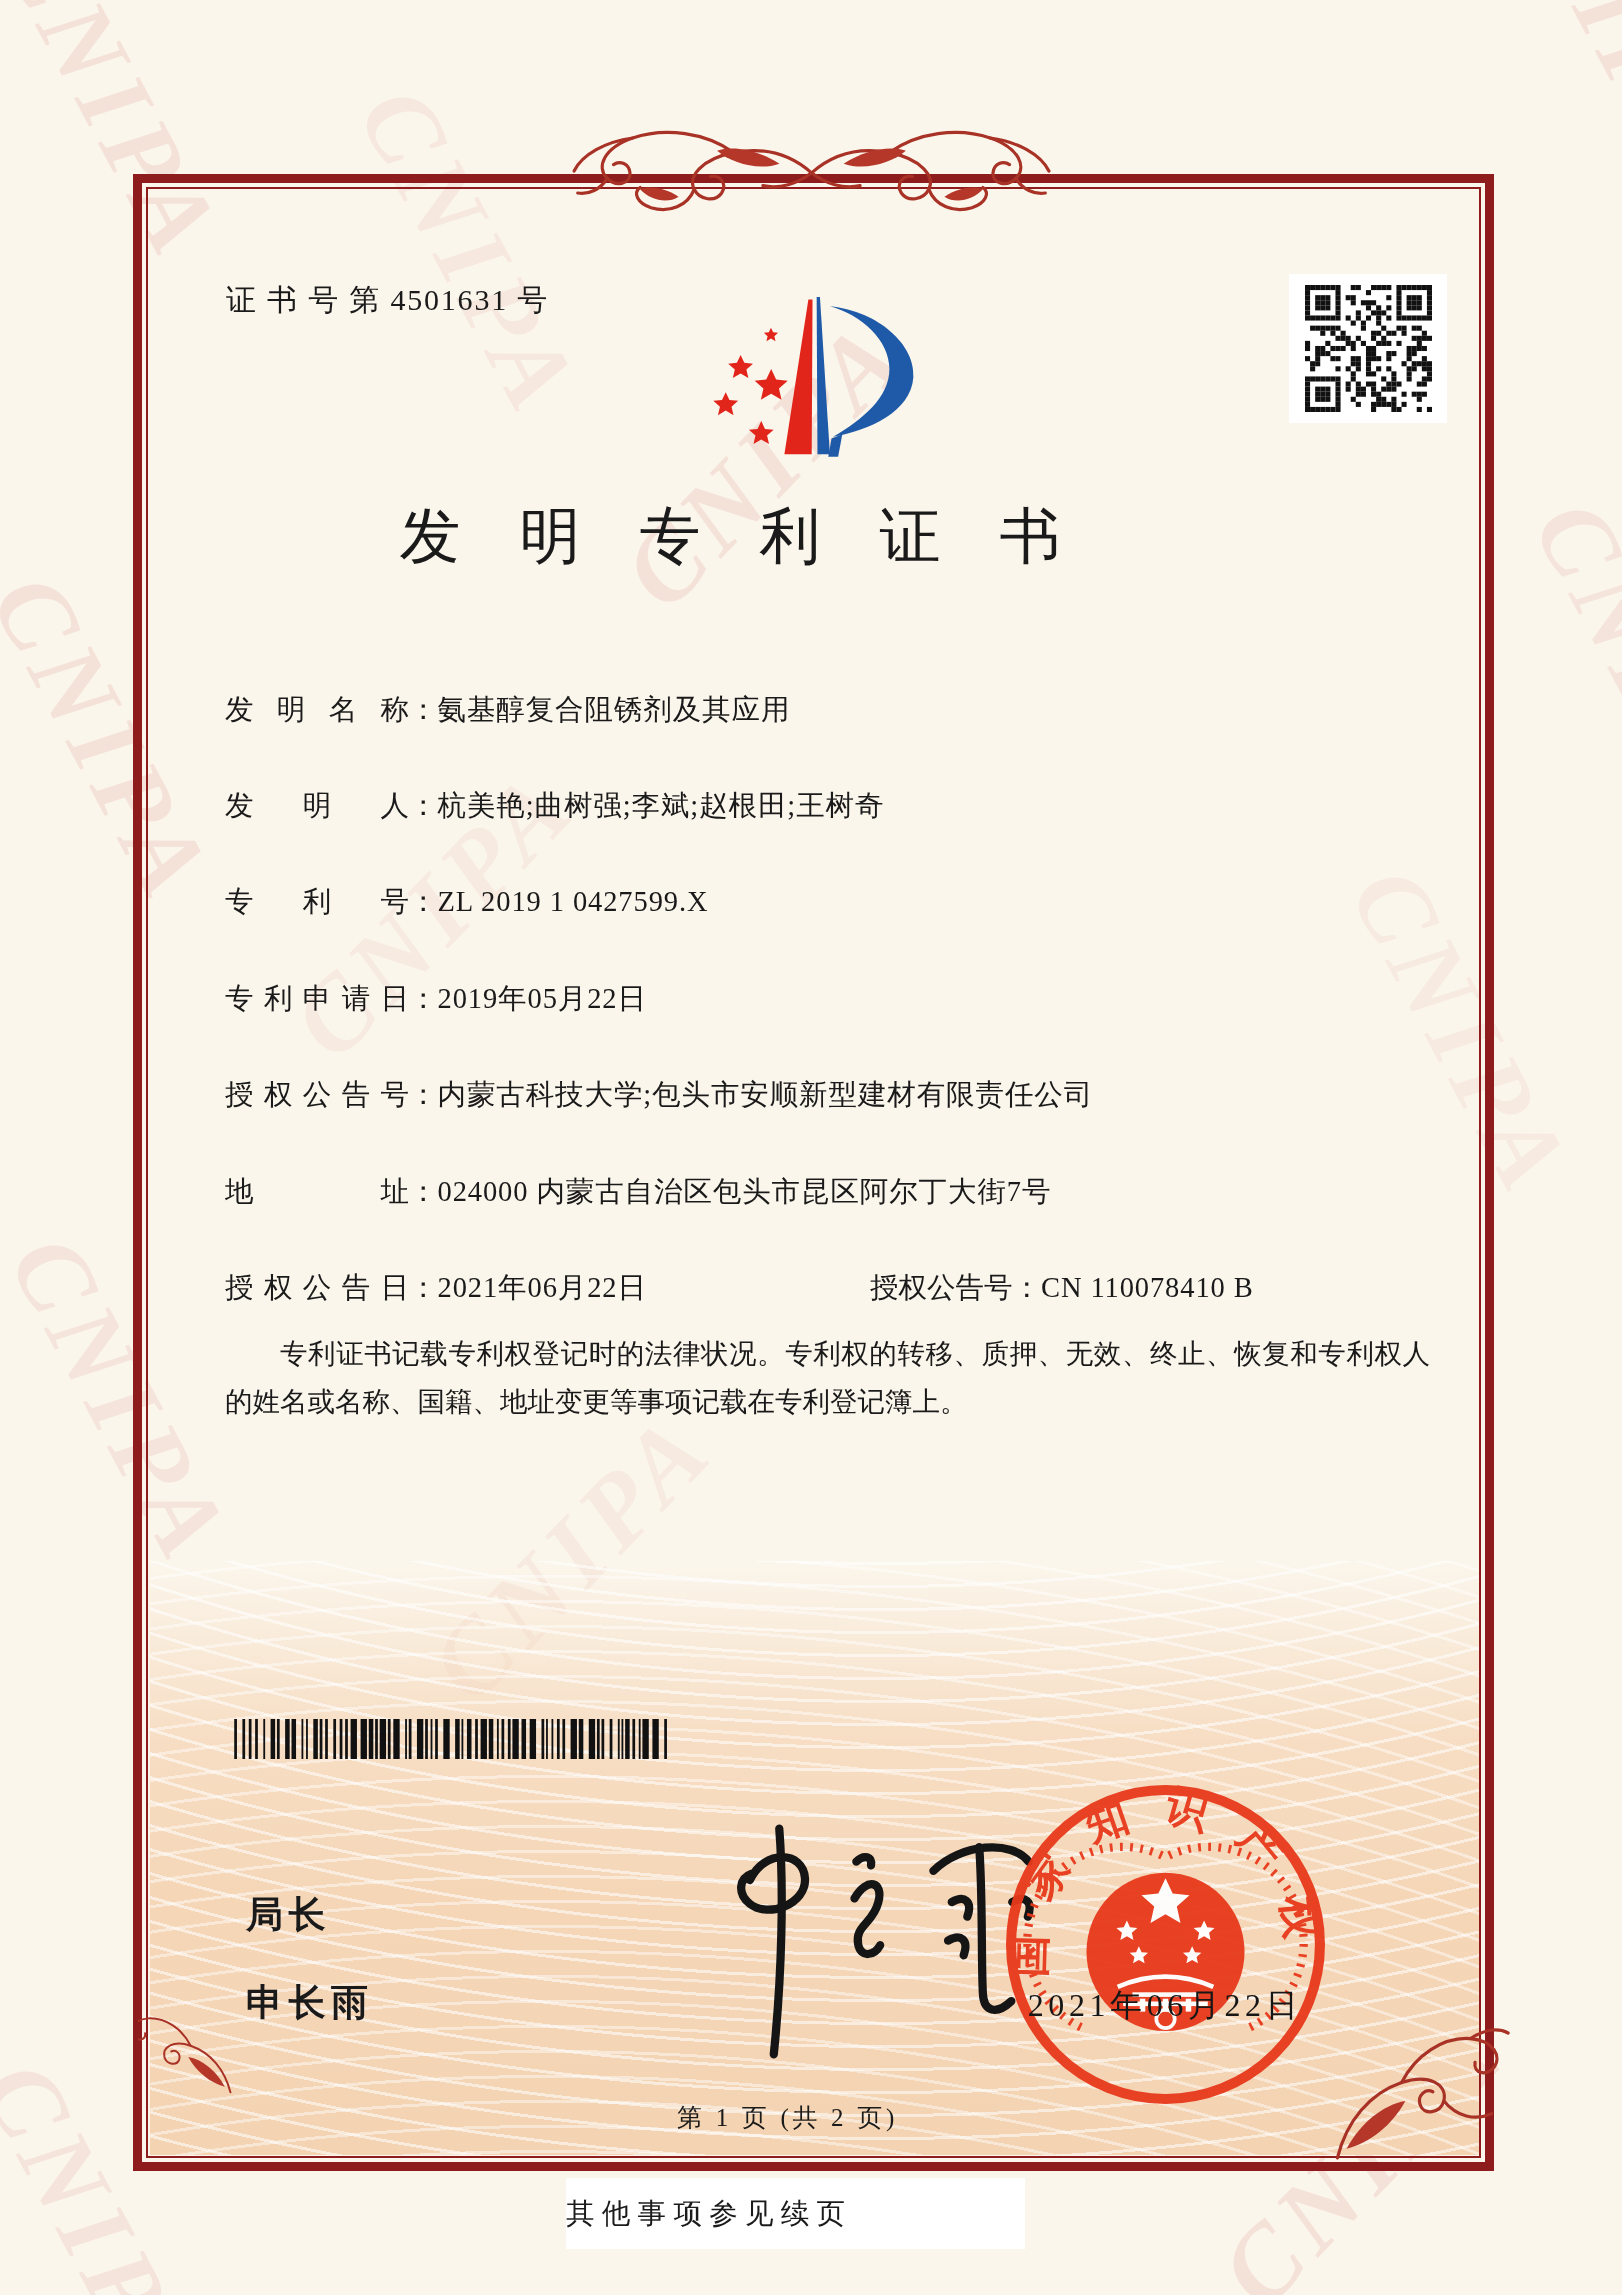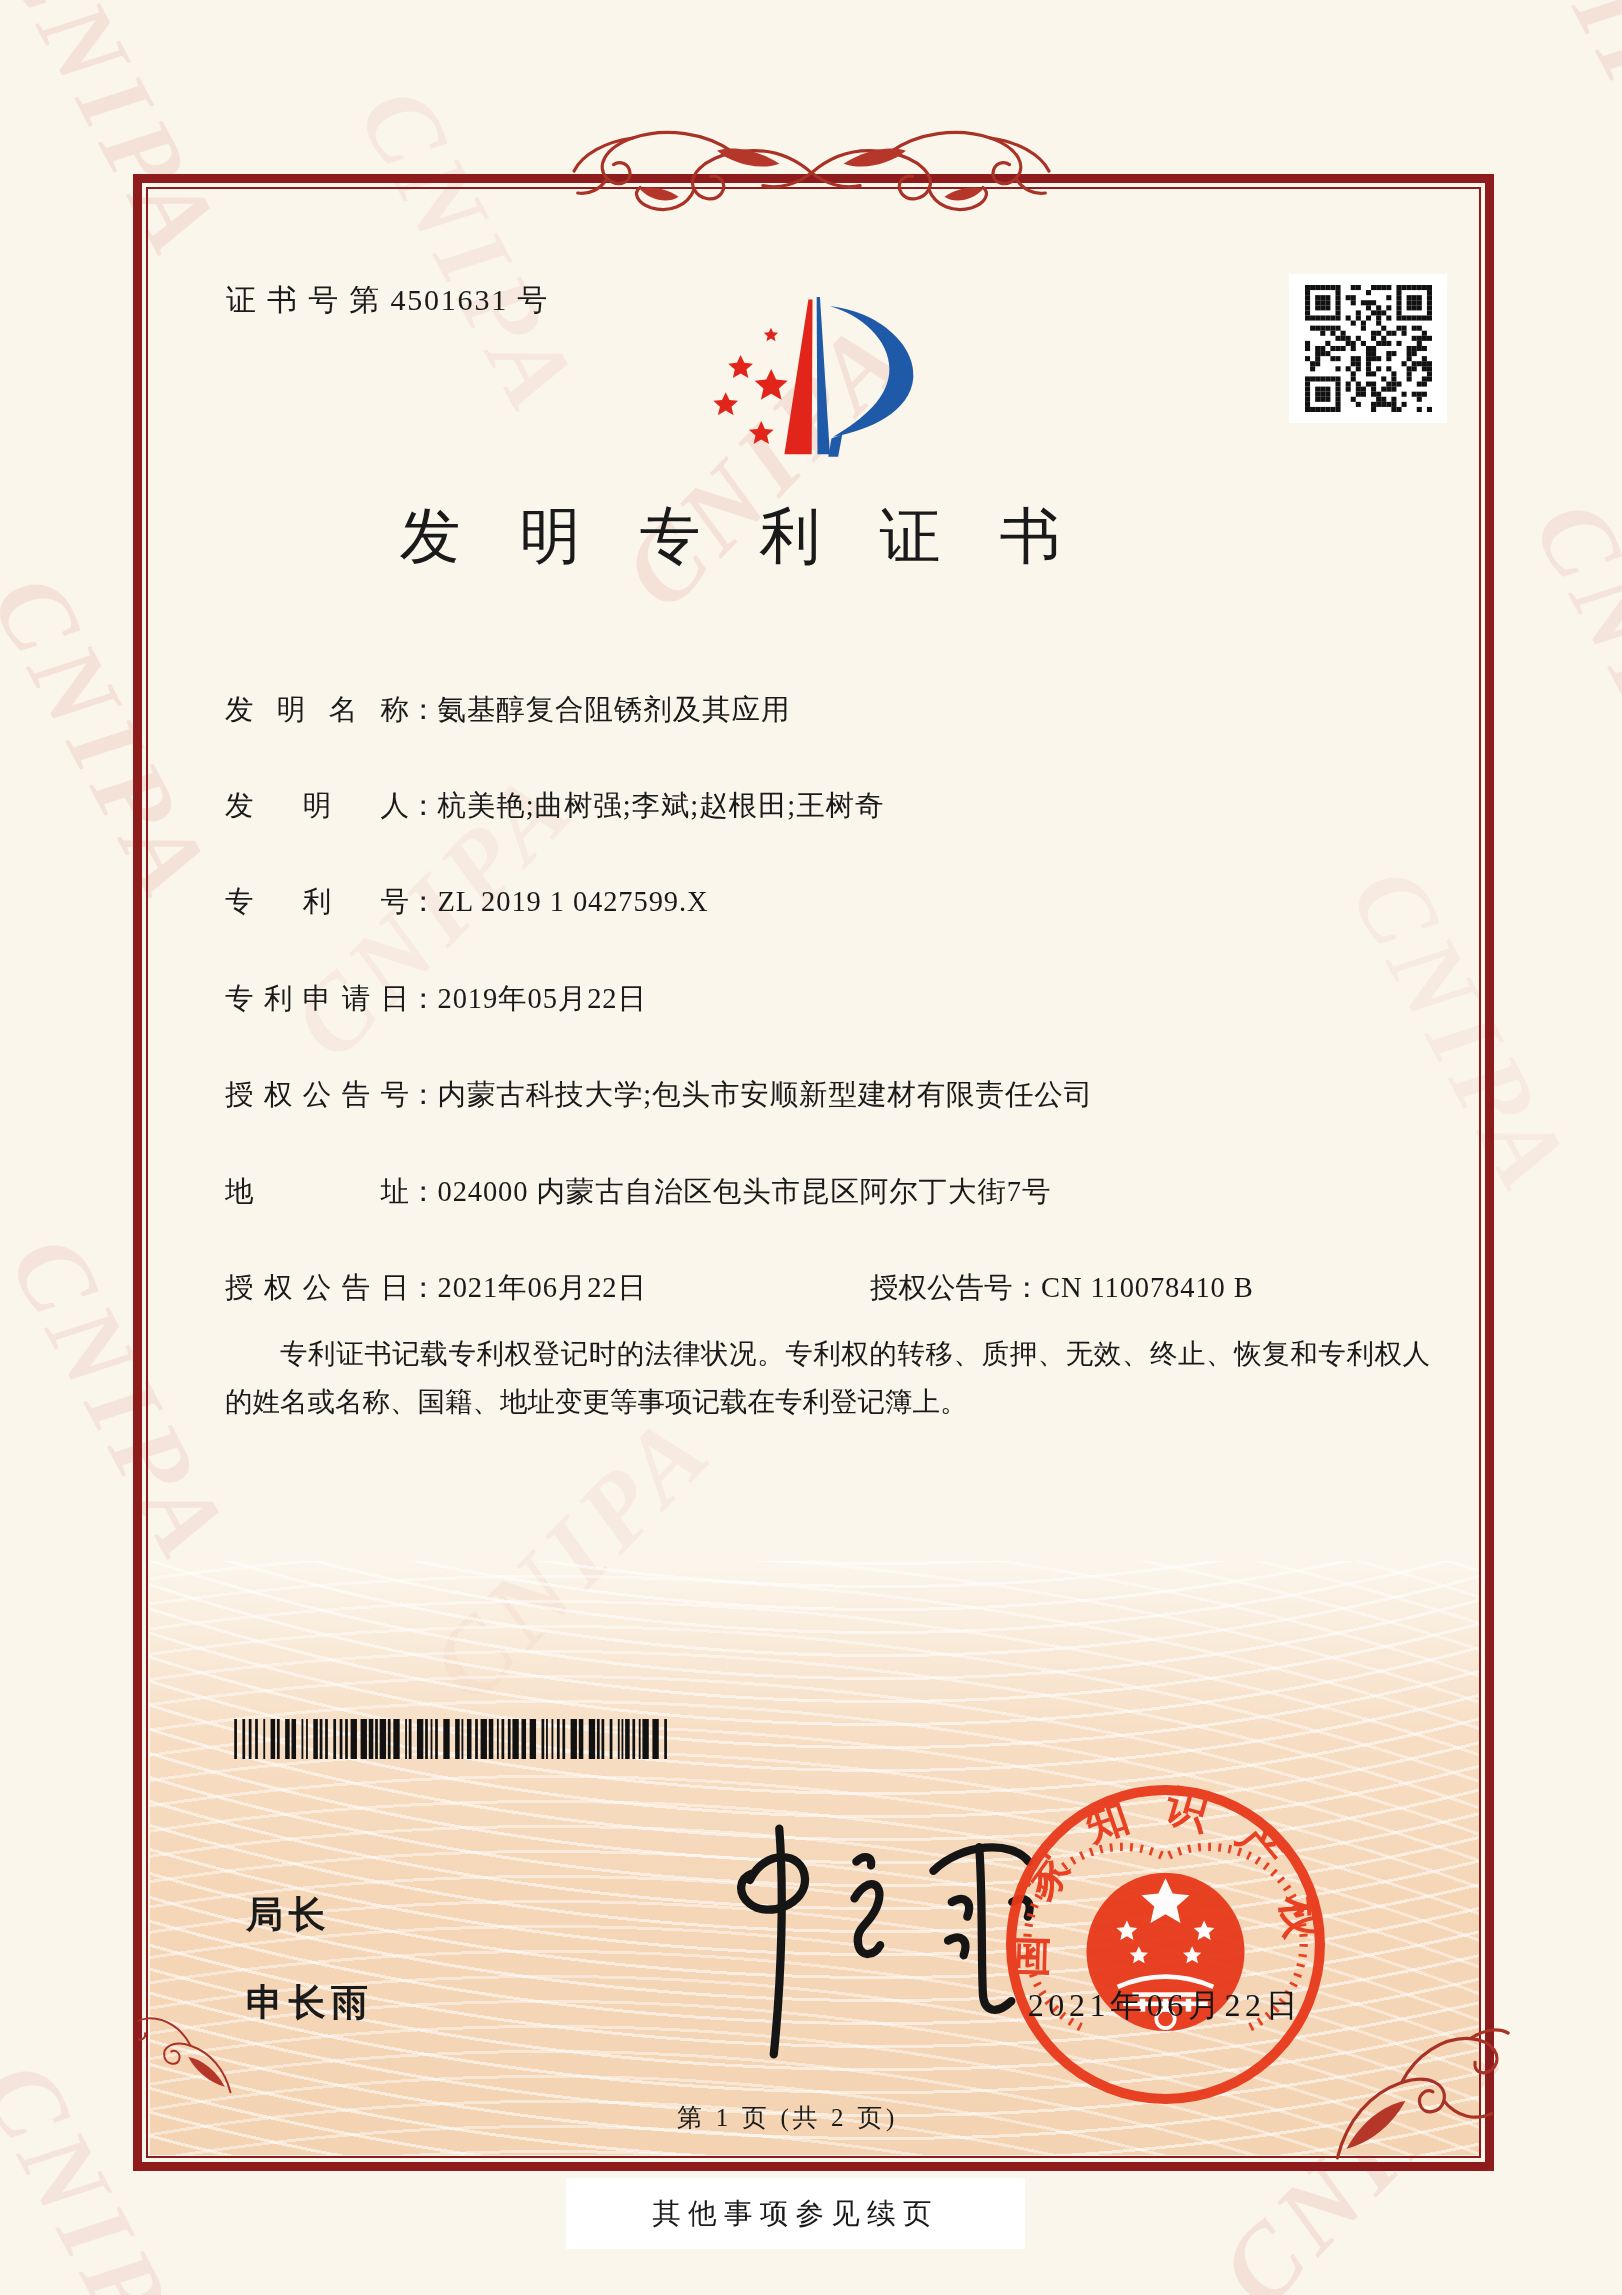--- a/index.html
+++ b/index.html
@@ -36,21 +36,21 @@
   .barcode{left:232px;top:1719px;z-index:3;}
   .officer{left:246px;font-size:37px;font-weight:600;z-index:3;
            font-family:"Liberation Sans",sans-serif;letter-spacing:5.5px;}
   .sig{left:693px;top:1814px;z-index:3;}
   
   .seal{left:989px;top:1768px;z-index:3;opacity:.95;}
   .sealdate{left:994px;top:1984px;width:342px;text-align:center;font-size:32px;
             letter-spacing:4.6px;z-index:4;color:#161616;white-space:nowrap;}
   
   .pagenum{left:147px;top:2101px;width:1231px;text-align:center;font-size:25px;letter-spacing:3.7px;z-index:3;margin-left:25px;}
-  .contbox{left:566px;top:2178px;width:459px;background:#ffffff;text-align:center;
+  .contbox{left:566px;top:2178px;width:459px;background:#ffffff;text-align:left;
            font-size:28.5px;letter-spacing:7.3px;padding:16.5px 0;z-index:3;}
   .qrbox{left:1289px;top:274px;width:158px;height:149px;background:#ffffff;z-index:3;
          display:flex;align-items:center;justify-content:center;}
   .logo{left:691px;top:268px;z-index:3;}
   .orn-top{left:568px;top:116px;z-index:4;}
   .orn-br{left:1328px;top:2011px;z-index:4;}
   .orn-bl{left:138px;top:1967px;z-index:4;}
 </style>
 </head>
 <body>

